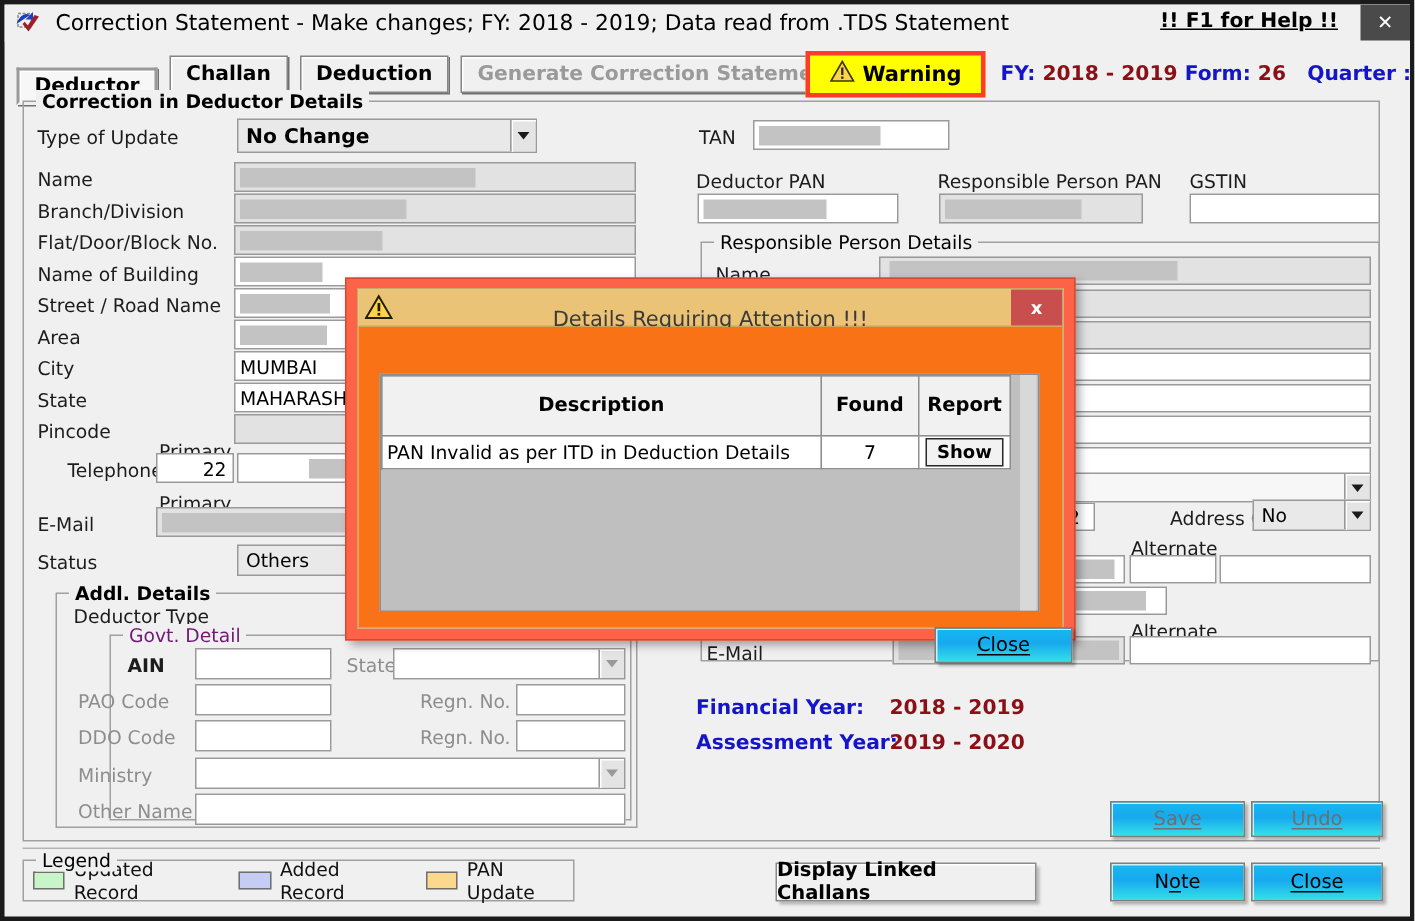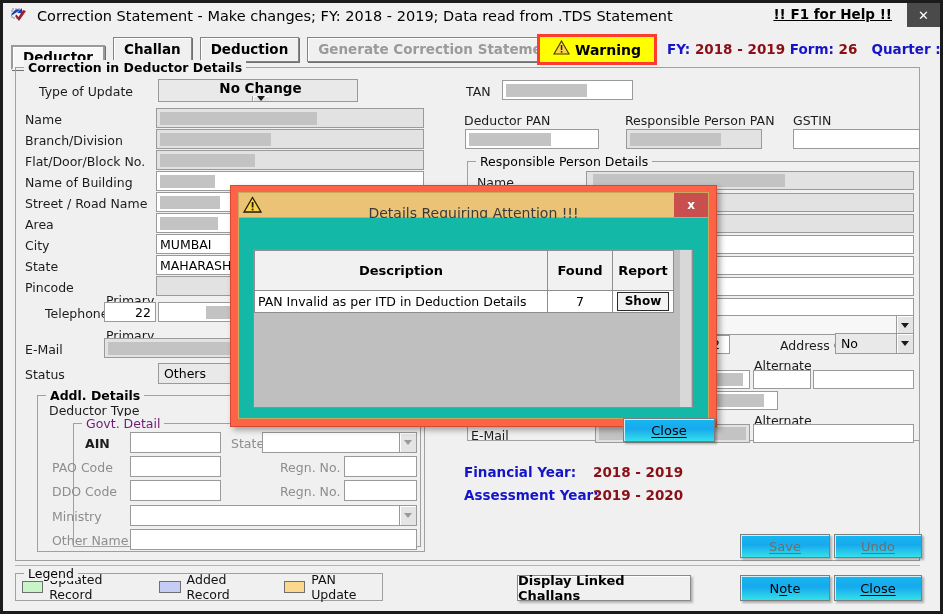--- a/index.html
+++ b/index.html
@@ -180,21 +180,21 @@
     border-bottom: 1px solid #caa95f;
     display: flex; align-items: center; justify-content: center;
   }
   .modal-title .mt-text { font-size: 14px; color: #3a3a3a; margin-top: 15px; }
   .modal-warn-icon { position: absolute; left: 4px; top: 3px; }
   .modal-x {
     position: absolute; right: 0; top: 0; width: 34px; height: 24px;
     background: #c94f4f; color: #fff; font-size: 12px; font-weight: bold;
     display: flex; align-items: center; justify-content: center; cursor: pointer;
   }
-  .modal-body { position: absolute; left: 0; right: 0; top: 25px; bottom: 0; background: #14b8a6; }
+  .modal-body { position: absolute; left: 0; right: 0; top: 25px; bottom: 0; background: #f97316; }
 
   .grid {
     position: absolute; left: 14px; top: 31px; width: 440px; height: 159px;
     background: #bfbfbf; border: 1px solid #8e8e8e;
   }
   .grid table { border-collapse: collapse; width: 420px; table-layout: fixed; }
   .grid th {
     background: #f1f1f1; border: 1px solid #8e8e8e;
     font-size: 13px; font-weight: bold; color: #000;
     height: 40px; padding: 0 4px;
@@ -261,22 +261,22 @@
     <span class="c-blue">Form:</span>
     <span class="c-dred">26</span>
     &nbsp;
     <span class="c-blue">Quarter : 1</span>
   </div>
 
   <div class="groupbox" style="left:12px; top:64px; width:905px; height:494px;">
     <span class="grouptitle">Correction in Deductor Details</span>
   </div>
 
-  <span class="lbl" style="left:36px; top:81px;">Type of Update</span>
-  <div class="combo bold" style="left:155px; top:76px; width:200px; height:23px;flex-direction:column;">
+  <span class="lbl" style="left:22px; top:81px;">Type of Update</span>
+  <div class="combo bold" style="left:155px; top:76px; width:200px; height:23px;">
     <span>No Change</span>
     <span class="arrow">
         <i></i>
       </span>
   </div>
 
   <span class="lbl" style="left:22px; top:109px;">Name</span>
   <span class="lbl" style="left:22px; top:130px;">Branch/Division</span>
   <span class="lbl" style="left:22px; top:151px;">Flat/Door/Block No.</span>
   <span class="lbl" style="left:22px; top:172px;">Name of Building</span>

